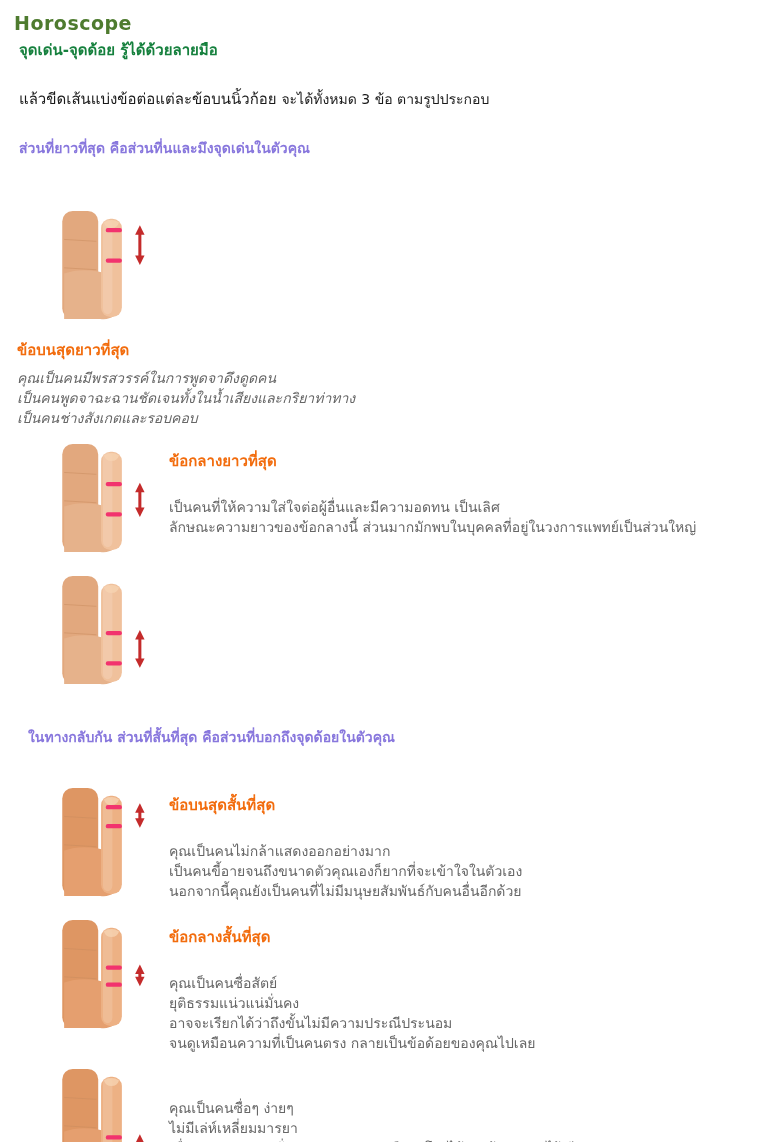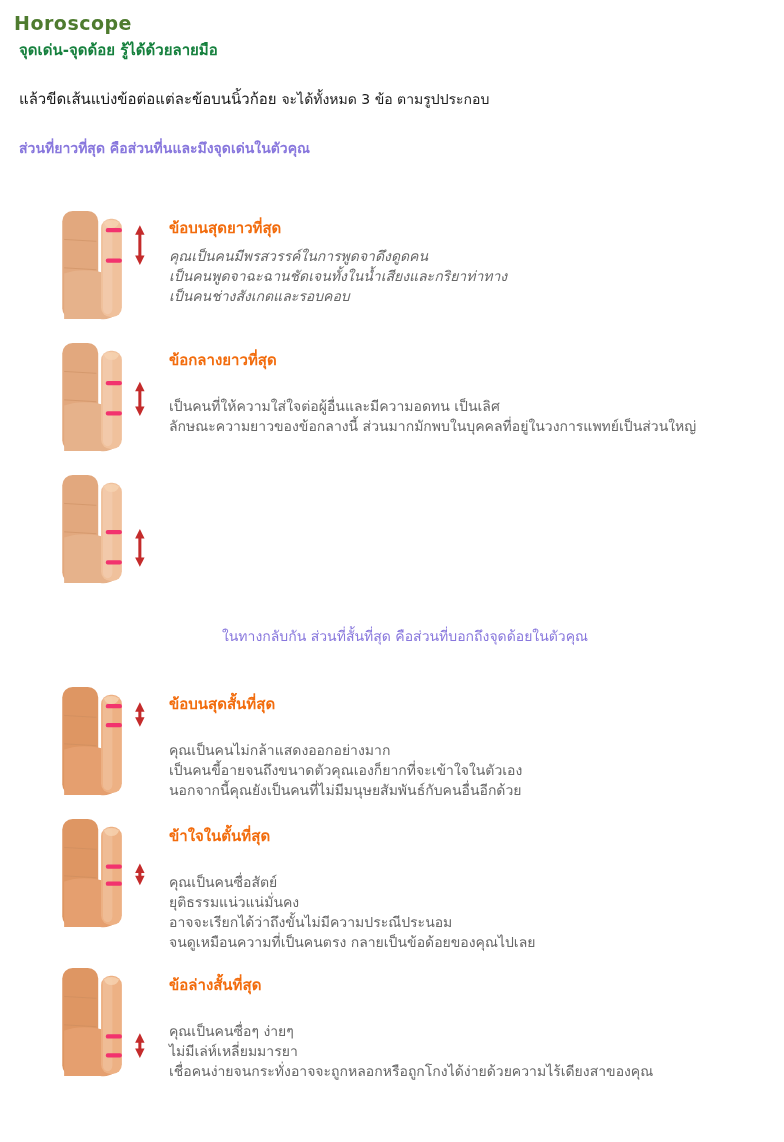--- a/index.html
+++ b/index.html
@@ -32,21 +32,21 @@
     margin: 25px 0 0 5px;
   }
   .intro-black .b { font-weight: normal; }
   .intro-black .n { font-weight: normal; font-size: 14px; }
 
   .section {
     display: flex;
     align-items: flex-start;
     margin-bottom: 10px;
   }
-  .section.first { margin-top: 46px; }
+  .section.first { margin-top: 46px; flex-direction: column; }
   .fig {
     width: 128px; min-width: 128px;
     height: 122px;
     margin-left: 24px;
     background: #ffffff;
     display: flex; align-items: flex-start; justify-content: center;
   }
   .text { flex: 1; padding-top: 11px; padding-left: 3px; }
   .heading {
     font-size: 15px; font-weight: bold;
@@ -57,24 +57,23 @@
     font-size: 14px;
     color: var(--body-text, #666666);
     line-height: 20px;
     white-space: pre-line;
     margin: 0;
   }
   .section:not(.first) .body { margin-top: 24px; }
   .section.first .body { margin-top: 1px; font-style: italic; }
 
   .mid-note {
-    font-size: 14px; font-weight: normal;
+    font-size: 14px; font-weight: bold;
     color: var(--purple, #8877DD);
-    margin: 34px 0 34px 22px;
-    text-align: center;
+    margin: 34px 0 34px 14px;
   }
 </style>
 </head>
 <body>
 
 <div class="page">
 
   <div class="app-title">Horoscope</div>
   <div class="subtitle">จุดเด่น-จุดด้อย รู้ได้ด้วยลายมือ</div>
 
@@ -191,21 +190,21 @@
       <rect x="57" y="13" width="10" height="100" rx="6" fill="#ffffff" opacity="0.14"></rect>
       <path d="M58 16 q8 -5 16 0 q-2 6 -8 6 q-6 0 -8 -6z" fill="#f6d3b2" opacity="0.8"></path>
       <rect x="60" y="52" width="17" height="4.5" rx="2" fill="#F2336E"></rect>
           <rect x="60" y="70" width="17" height="4.5" rx="2" fill="#F2336E"></rect>
       <line x1="96" y1="59" x2="96" y2="66" stroke="#C42B2B" stroke-width="3.2"></line>
           <polygon points="91,61 101,61 96,51" fill="#C42B2B"></polygon>
           <polygon points="91,64 101,64 96,74" fill="#C42B2B"></polygon>
     </svg>
       </div>
     <div class="text">
-      <div class="heading">ข้าใจในตั้นที่สุด</div>
+      <div class="heading">ข้อกลางสั้นที่สุด</div>
       <div class="body">คุณเป็นคนซื่อสัตย์
 ยุติธรรมแน่วแน่มั่นคง
 อาจจะเรียกได้ว่าถึงขั้นไม่มีความประณีประนอม
 จนดูเหมือนความที่เป็นคนตรง กลายเป็นข้อด้อยของคุณไปเลย</div>
     </div>
   </div>
 
   <div class="section">
     <div class="fig">
         <svg viewBox="0 0 112 122" width="106" height="120" xmlns="http://www.w3.org/2000/svg">
@@ -217,20 +216,19 @@
       <rect x="57" y="13" width="10" height="100" rx="6" fill="#ffffff" opacity="0.14"></rect>
       <path d="M58 16 q8 -5 16 0 q-2 6 -8 6 q-6 0 -8 -6z" fill="#f6d3b2" opacity="0.8"></path>
       <rect x="60" y="74" width="17" height="4.5" rx="2" fill="#F2336E"></rect>
           <rect x="60" y="94" width="17" height="4.5" rx="2" fill="#F2336E"></rect>
       <line x1="96" y1="81" x2="96" y2="91" stroke="#C42B2B" stroke-width="3.2"></line>
           <polygon points="91,83 101,83 96,73" fill="#C42B2B"></polygon>
           <polygon points="91,89 101,89 96,99" fill="#C42B2B"></polygon>
     </svg>
       </div>
     <div class="text">
-      <div class="heading">ข้อล่างสั้นที่สุด</div>
       <div class="body">คุณเป็นคนซื่อๆ ง่ายๆ
 ไม่มีเล่ห์เหลี่ยมมารยา
 เชื่อคนง่ายจนกระทั่งอาจจะถูกหลอกหรือถูกโกงได้ง่ายด้วยความไร้เดียงสาของคุณ</div>
     </div>
   </div>
 
 </div>
 
 </body></html>

